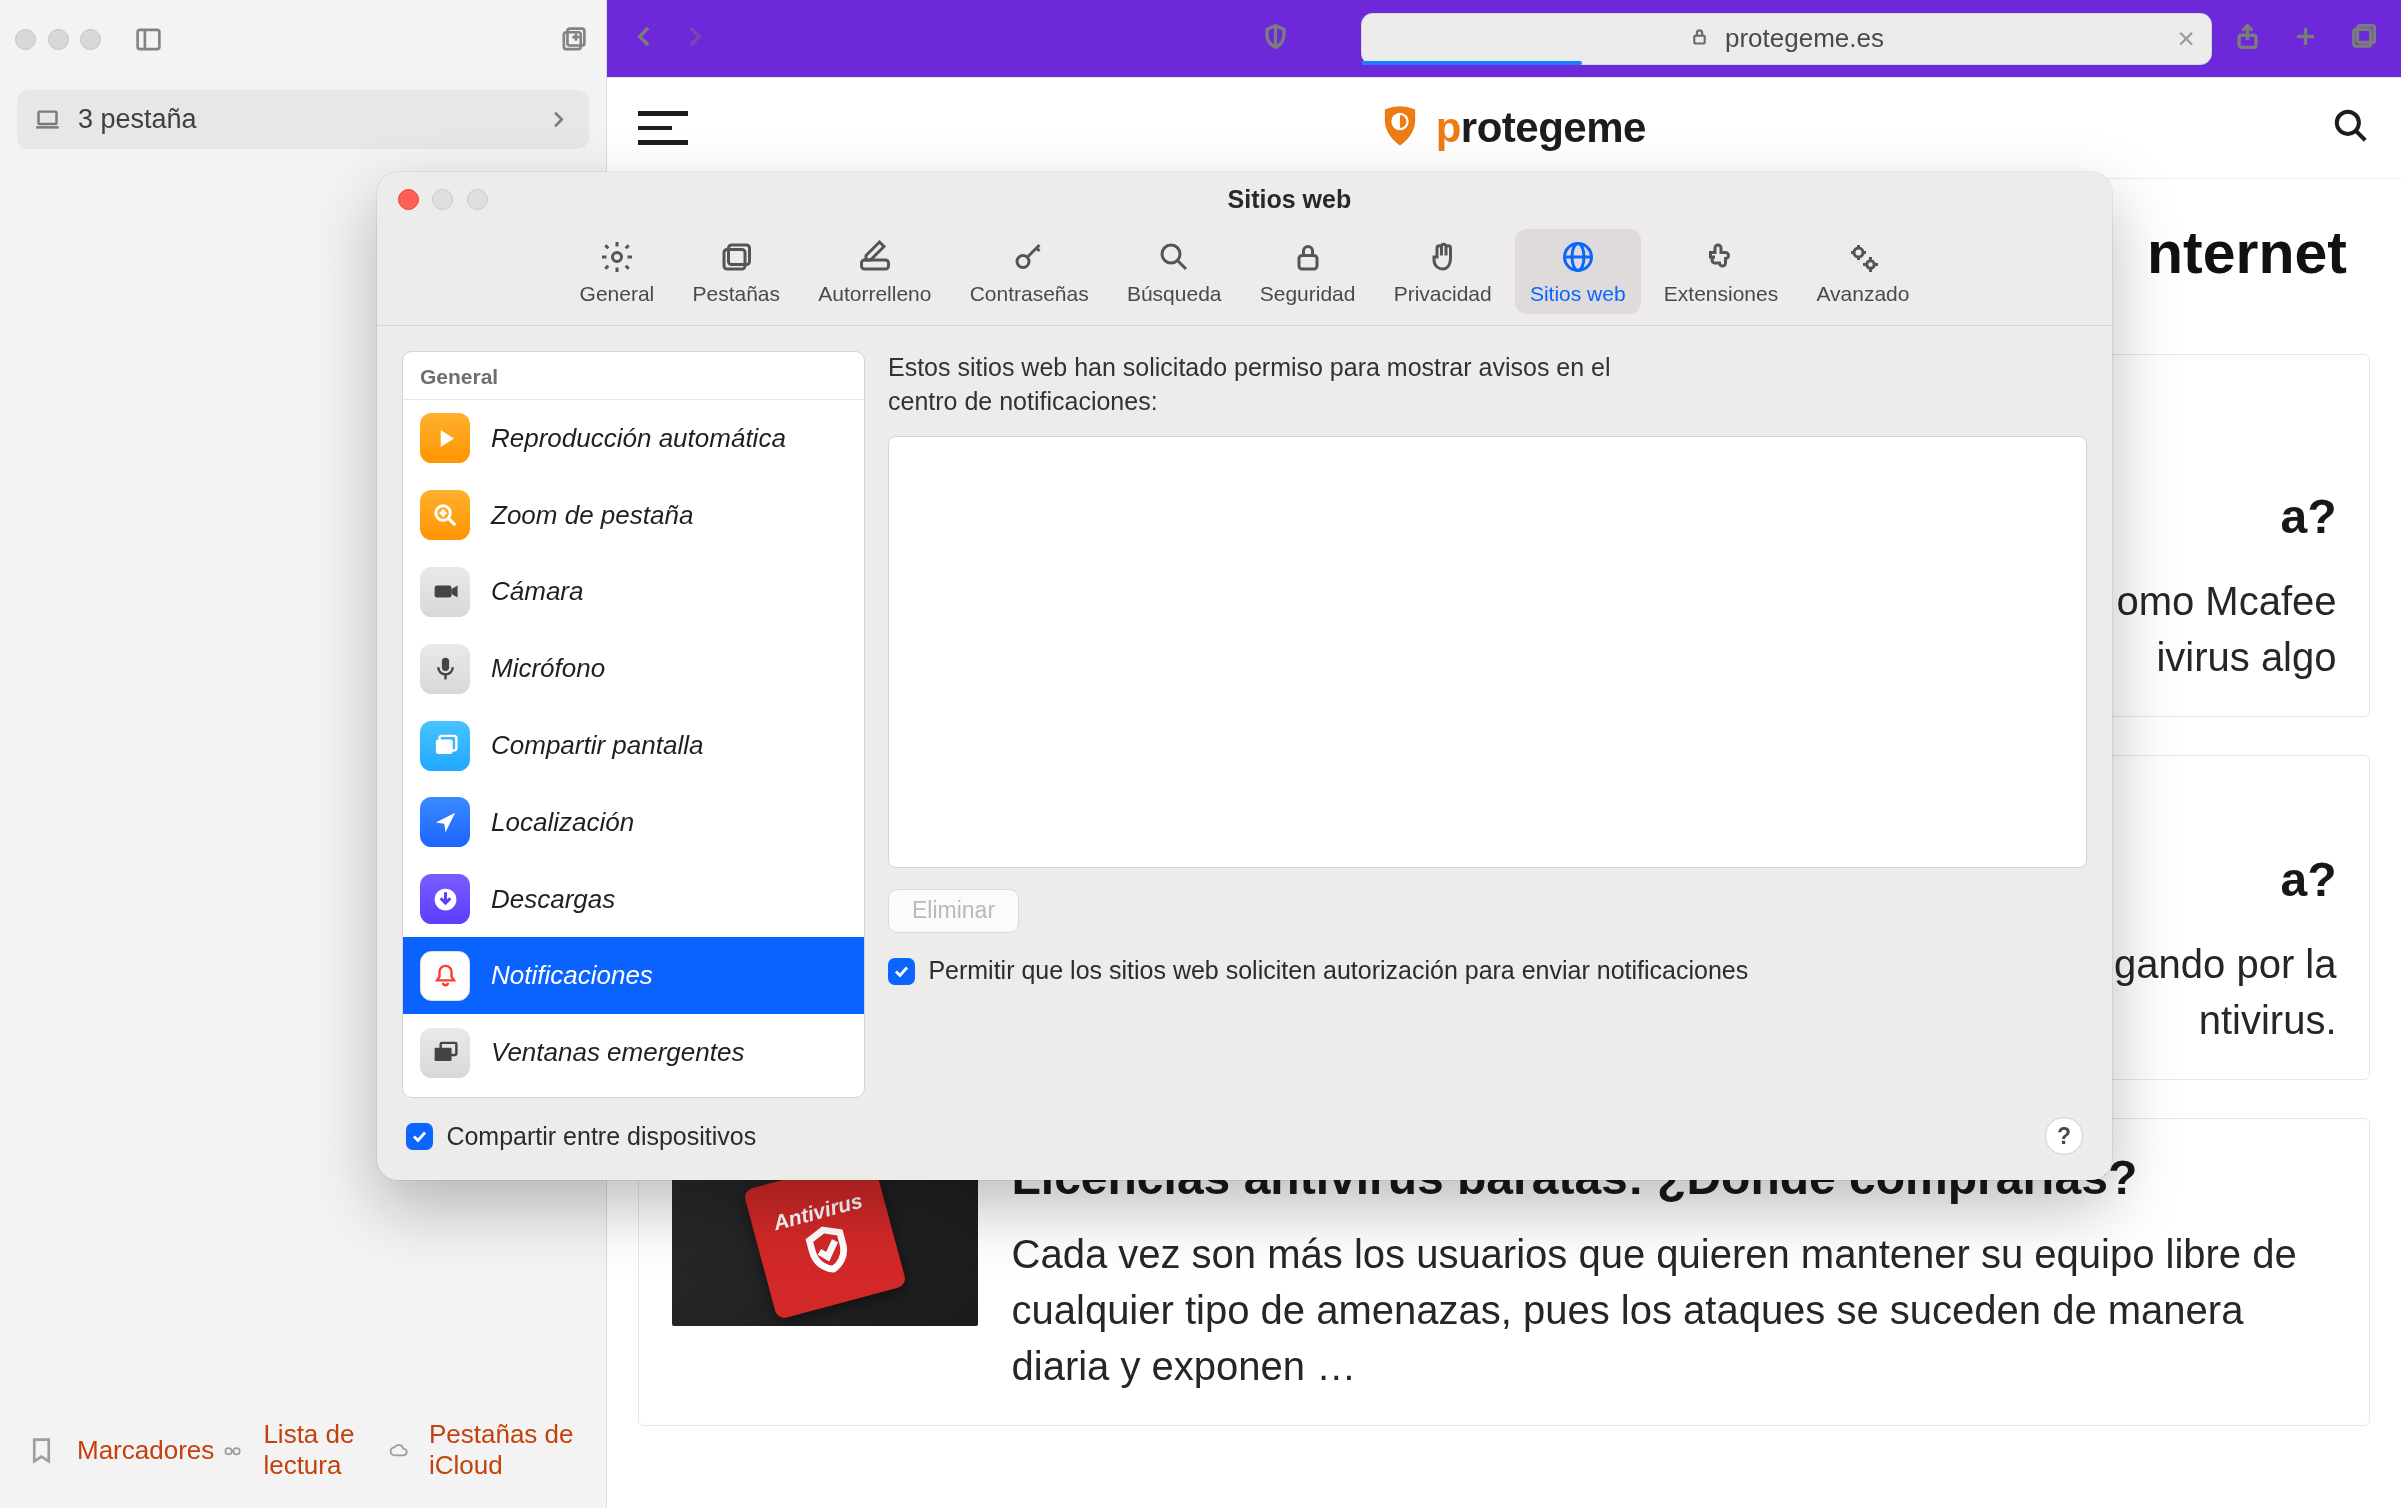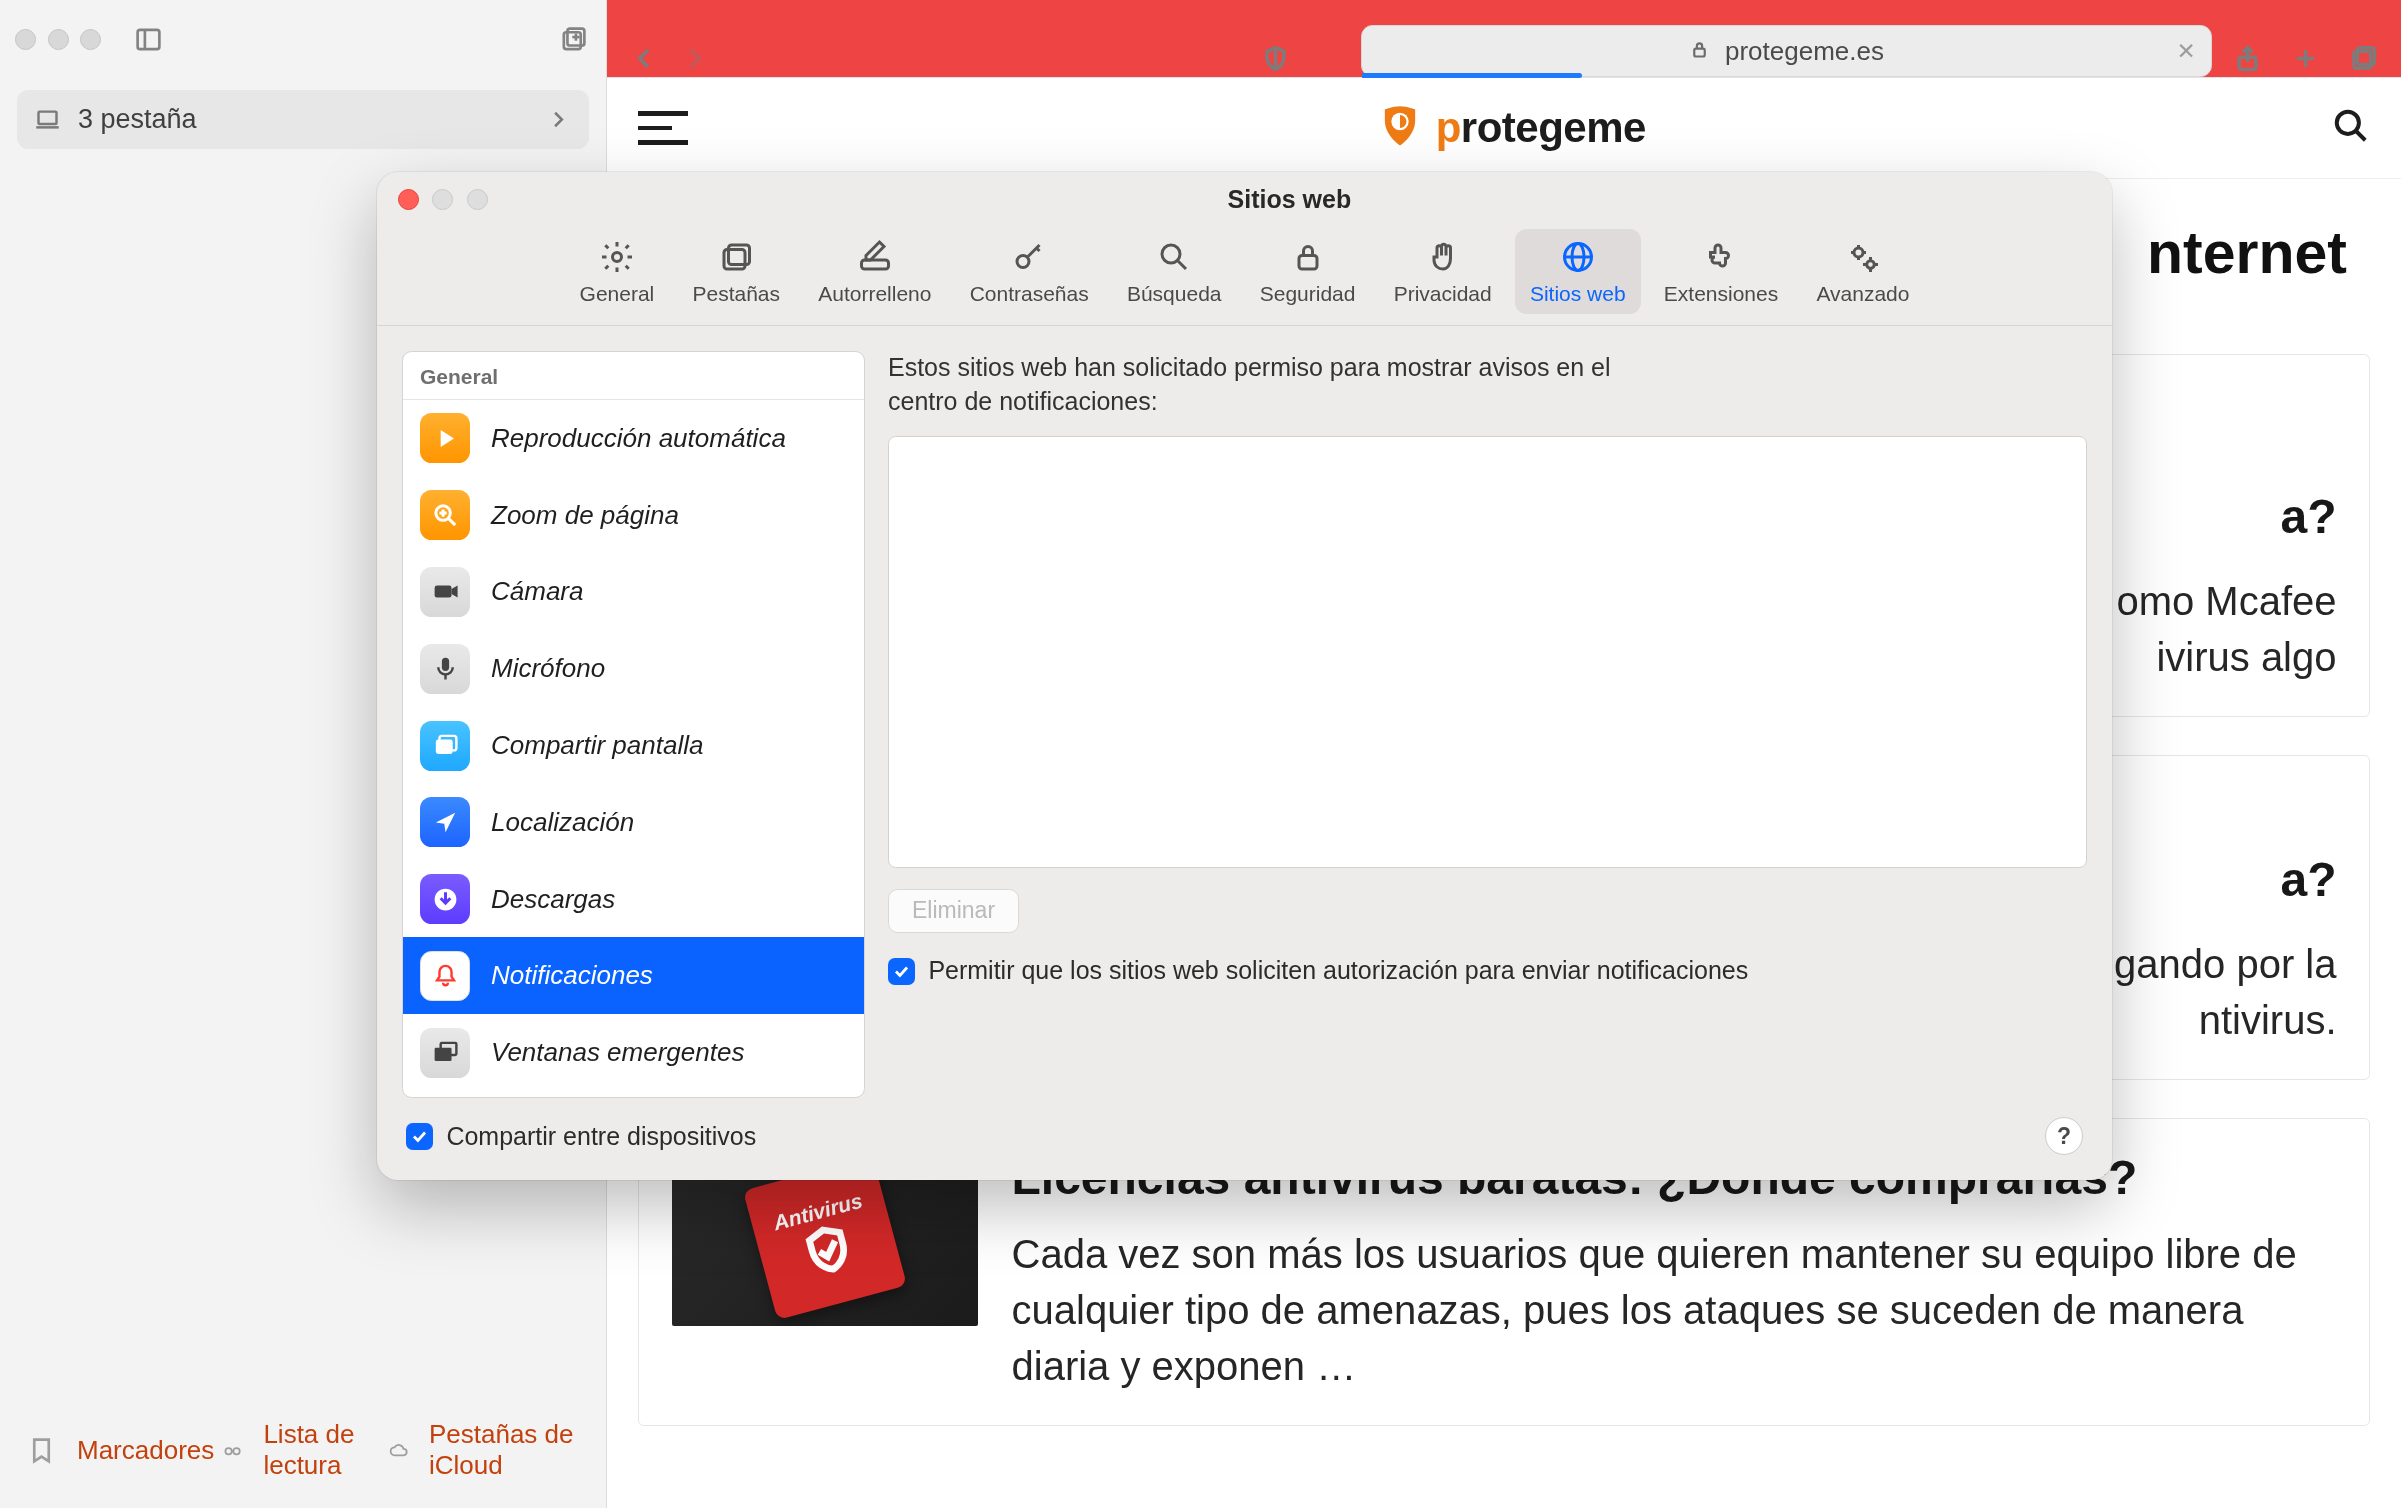--- a/index.html
+++ b/index.html
@@ -18,21 +18,21 @@
 .sidebar-top .spacer { flex:1; }
 .tabgroup-row { margin:11.5px 17px; height:59px; background:#e7e7e7; border-radius:11.5px; display:flex; align-items:center; gap:17px; padding:0 17px; font-size:27px; color:#404040; }
 .tabgroup-row svg { width:27px; height:27px; stroke:#7a7a7a; fill:none; stroke-width:2.2; }
 .tabgroup-row .chev { margin-left:auto; }
 .sidebar-bottom { margin-top:auto; padding:11.5px 27px 27px; display:flex; flex-direction:row; gap:9px; font-size:26px; color:#c2410c; }
 .sb-link { display:flex; align-items:center; gap:21px; }
 .sb-link svg { width:29px; height:29px; stroke:#9e9e9e; fill:none; stroke-width:2.2; }
 
 
 .safari-main { flex:1; display:flex; flex-direction:column; }
-.browser-toolbar { height:78px; display:flex; align-items:flex-end; gap:21px; padding:0 23px; border-bottom:1px solid #e4e4e4; background:#ef4444; }
+.browser-toolbar { height:78px; display:flex; align-items:center; gap:21px; padding:0 23px; border-bottom:1px solid #e4e4e4; background:#6d28d9; }
 .nav-btn svg, .chrome-btn svg { width:29px; height:29px; stroke:#7c7c7c; fill:none; stroke-width:2.8; }
 .addr-bar { flex:1; max-width:975px; height:52px; margin:0 auto; background:#ececec; border:1px solid #d7d7d7; border-radius:11.5px; display:flex; align-items:center; justify-content:center; gap:15.3px; font-size:26px; color:#4a4a4a; position:relative; }
 .addr-bar .lock svg { width:21px; height:21px; stroke:#6c6c6c; fill:none; stroke-width:2.5; }
 .addr-bar .x-btn { position:absolute; right:15.3px; top:50%; transform:translateY(-50%); color:#9d9d9d; font-size:23px; }
 .addr-bar .loading { position:absolute; left:0; bottom:-1.9px; height:4.8px; width:220px; background:#1d7bff; border-radius:0 2.9px 2.9px 0; }
 .right-icons { display:flex; gap:29px; margin-left:auto; }
 
 
 .page { flex:1; background:#fff; padding:0; overflow:hidden; position:relative; }
 .page-header { height:101px; display:flex; align-items:center; border-bottom:1px solid #eee; padding:0 31px; }
@@ -391,21 +391,21 @@
       </div>
       <div class="ps-item">
         <div class="ps-icon orange">
             <svg viewBox="0 0 24 24">
               <circle cx="10" cy="10" r="6" fill="none" stroke="#fff" stroke-width="2.5"></circle>
               <line x1="14" y1="14" x2="20" y2="20" stroke="#fff" stroke-width="2.5"></line>
               <line x1="7" y1="10" x2="13" y2="10" stroke="#fff" stroke-width="2.5"></line>
               <line x1="10" y1="7" x2="10" y2="13" stroke="#fff" stroke-width="2.5"></line>
             </svg>
           </div>
-        <span>Zoom de página</span>
+        <span>Zoom de pestaña</span>
       </div>
       <div class="ps-item">
         <div class="ps-icon grey">
             <svg viewBox="0 0 24 24">
               <rect x="3" y="7" width="14" height="10" rx="2"></rect>
               <polygon points="17,10 22,7 22,17 17,14"></polygon>
             </svg>
           </div>
         <span>Cámara</span>
       </div>

